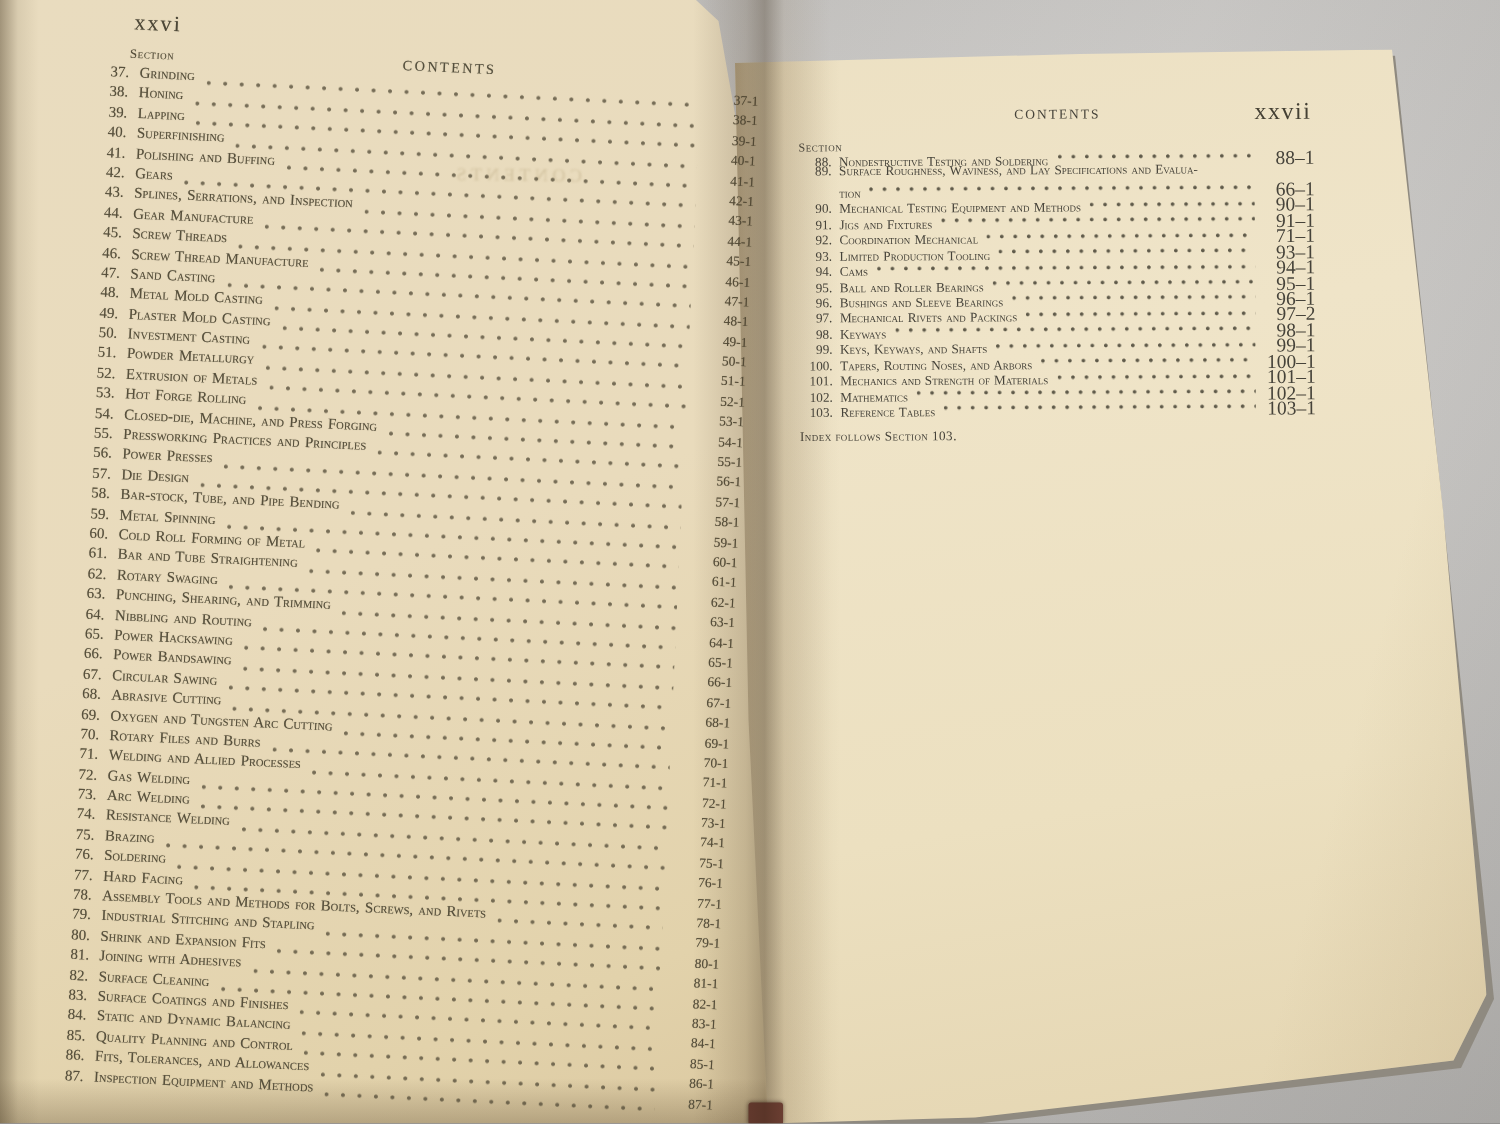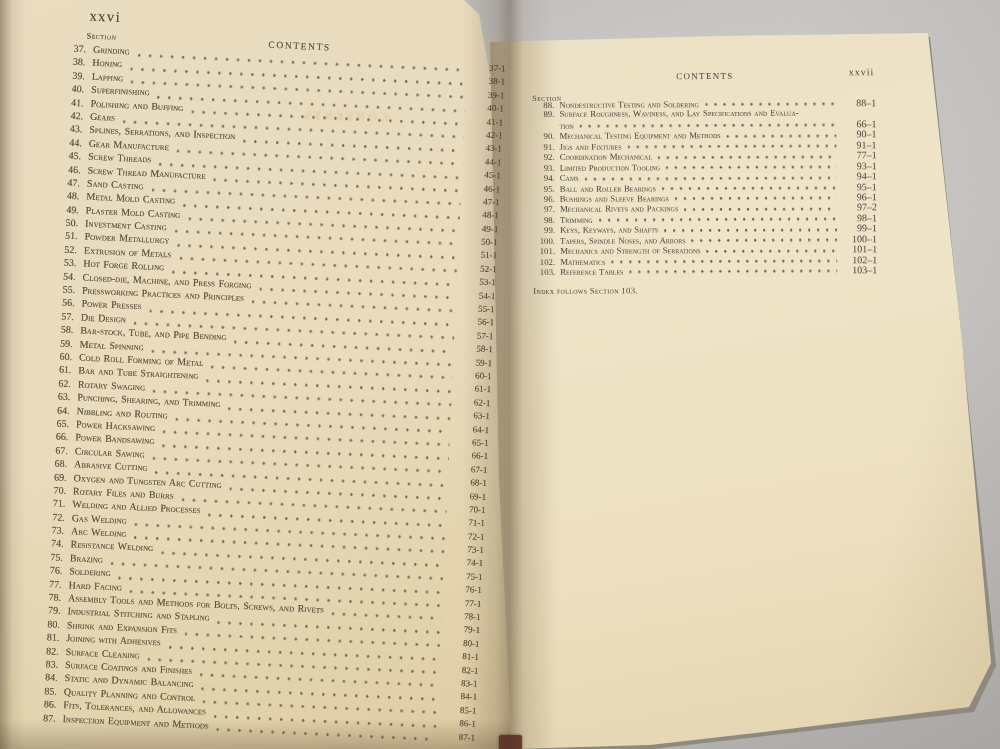--- a/index.html
+++ b/index.html
@@ -75,26 +75,26 @@
     color:rgba(150,128,80,.55);opacity:.5;filter:blur(.8px);
     transform:scaleX(-1) rotate(2deg);text-shadow:none;
   }
   
   .rp-content{
     position:absolute;left:530px;top:38px;width:346px;z-index:4;
     color:#46433a;transform:rotate(-.3deg);transform-origin:0 0;
   }
   .rp-header-row{position:absolute;left:0;top:34px;width:100%;}
   .rp-contents-word{position:absolute;left:146px;top:0;font-size:9px;letter-spacing:1.3px;}
-  .rp-folio{position:absolute;right:2px;top:-4px;font-size:10px;letter-spacing:1px;color:#444034;}
+  .rp-folio{position:absolute;right:2px;top:-4px;font-size:16px;letter-spacing:1px;color:#444034;}
   .rp-section-label{position:absolute;left:2px;top:56px;font-size:8px;letter-spacing:.4px;}
   .rp-list{position:absolute;left:0;top:61px;right:0;}
   .rp-list .toc-row{height:10.45px;font-size:8.8px;word-spacing:.6px;}
   .rp-list .num{flex:0 0 24px;margin-right:5px;}
-  .rp-list .page{flex:0 0 36px;font-size:10px;}
+  .rp-list .page{flex:0 0 36px;font-size:13px;}
   .rp-list .leader{
     margin:0 4px 2px 6px;
     background-image:radial-gradient(circle at 1.2px 1.4px, rgba(70,66,52,.85) .9px, rgba(70,66,52,0) 1.5px);
     background-size:9px 3px;
   }
   .rp-footer{position:absolute;left:2px;top:248px;font-size:8.8px;letter-spacing:.3px;}
 </style>
 </head>
 <body>
 
@@ -511,21 +511,21 @@
           <span class="num">91.</span>
           <span class="title smallcaps">Jigs and Fixtures</span>
           <span class="leader"></span>
           <span class="page">91–1</span>
         </div>
 
         <div class="toc-row">
           <span class="num">92.</span>
           <span class="title smallcaps">Coordination Mechanical</span>
           <span class="leader"></span>
-          <span class="page">77–1</span>
+          <span class="page">71–1</span>
         </div>
 
         <div class="toc-row">
           <span class="num">93.</span>
           <span class="title smallcaps">Limited Production Tooling</span>
           <span class="leader"></span>
           <span class="page">93–1</span>
         </div>
 
         <div class="toc-row">
@@ -551,42 +551,42 @@
 
         <div class="toc-row">
           <span class="num">97.</span>
           <span class="title smallcaps">Mechanical Rivets and Packings</span>
           <span class="leader"></span>
           <span class="page">97–2</span>
         </div>
 
         <div class="toc-row">
           <span class="num">98.</span>
-          <span class="title smallcaps">Trimming</span>
+          <span class="title smallcaps">Keyways</span>
           <span class="leader"></span>
           <span class="page">98–1</span>
         </div>
 
         <div class="toc-row">
           <span class="num">99.</span>
           <span class="title smallcaps">Keys, Keyways, and Shafts</span>
           <span class="leader"></span>
           <span class="page">99–1</span>
         </div>
 
         <div class="toc-row">
           <span class="num">100.</span>
-          <span class="title smallcaps">Tapers, Spindle Noses, and Arbors</span>
+          <span class="title smallcaps">Tapers, Routing Noses, and Arbors</span>
           <span class="leader"></span>
           <span class="page">100–1</span>
         </div>
 
         <div class="toc-row">
           <span class="num">101.</span>
-          <span class="title smallcaps">Mechanics and Strength of Serrations</span>
+          <span class="title smallcaps">Mechanics and Strength of Materials</span>
           <span class="leader"></span>
           <span class="page">101–1</span>
         </div>
 
         <div class="toc-row">
           <span class="num">102.</span>
           <span class="title smallcaps">Mathematics</span>
           <span class="leader"></span>
           <span class="page">102–1</span>
         </div>

